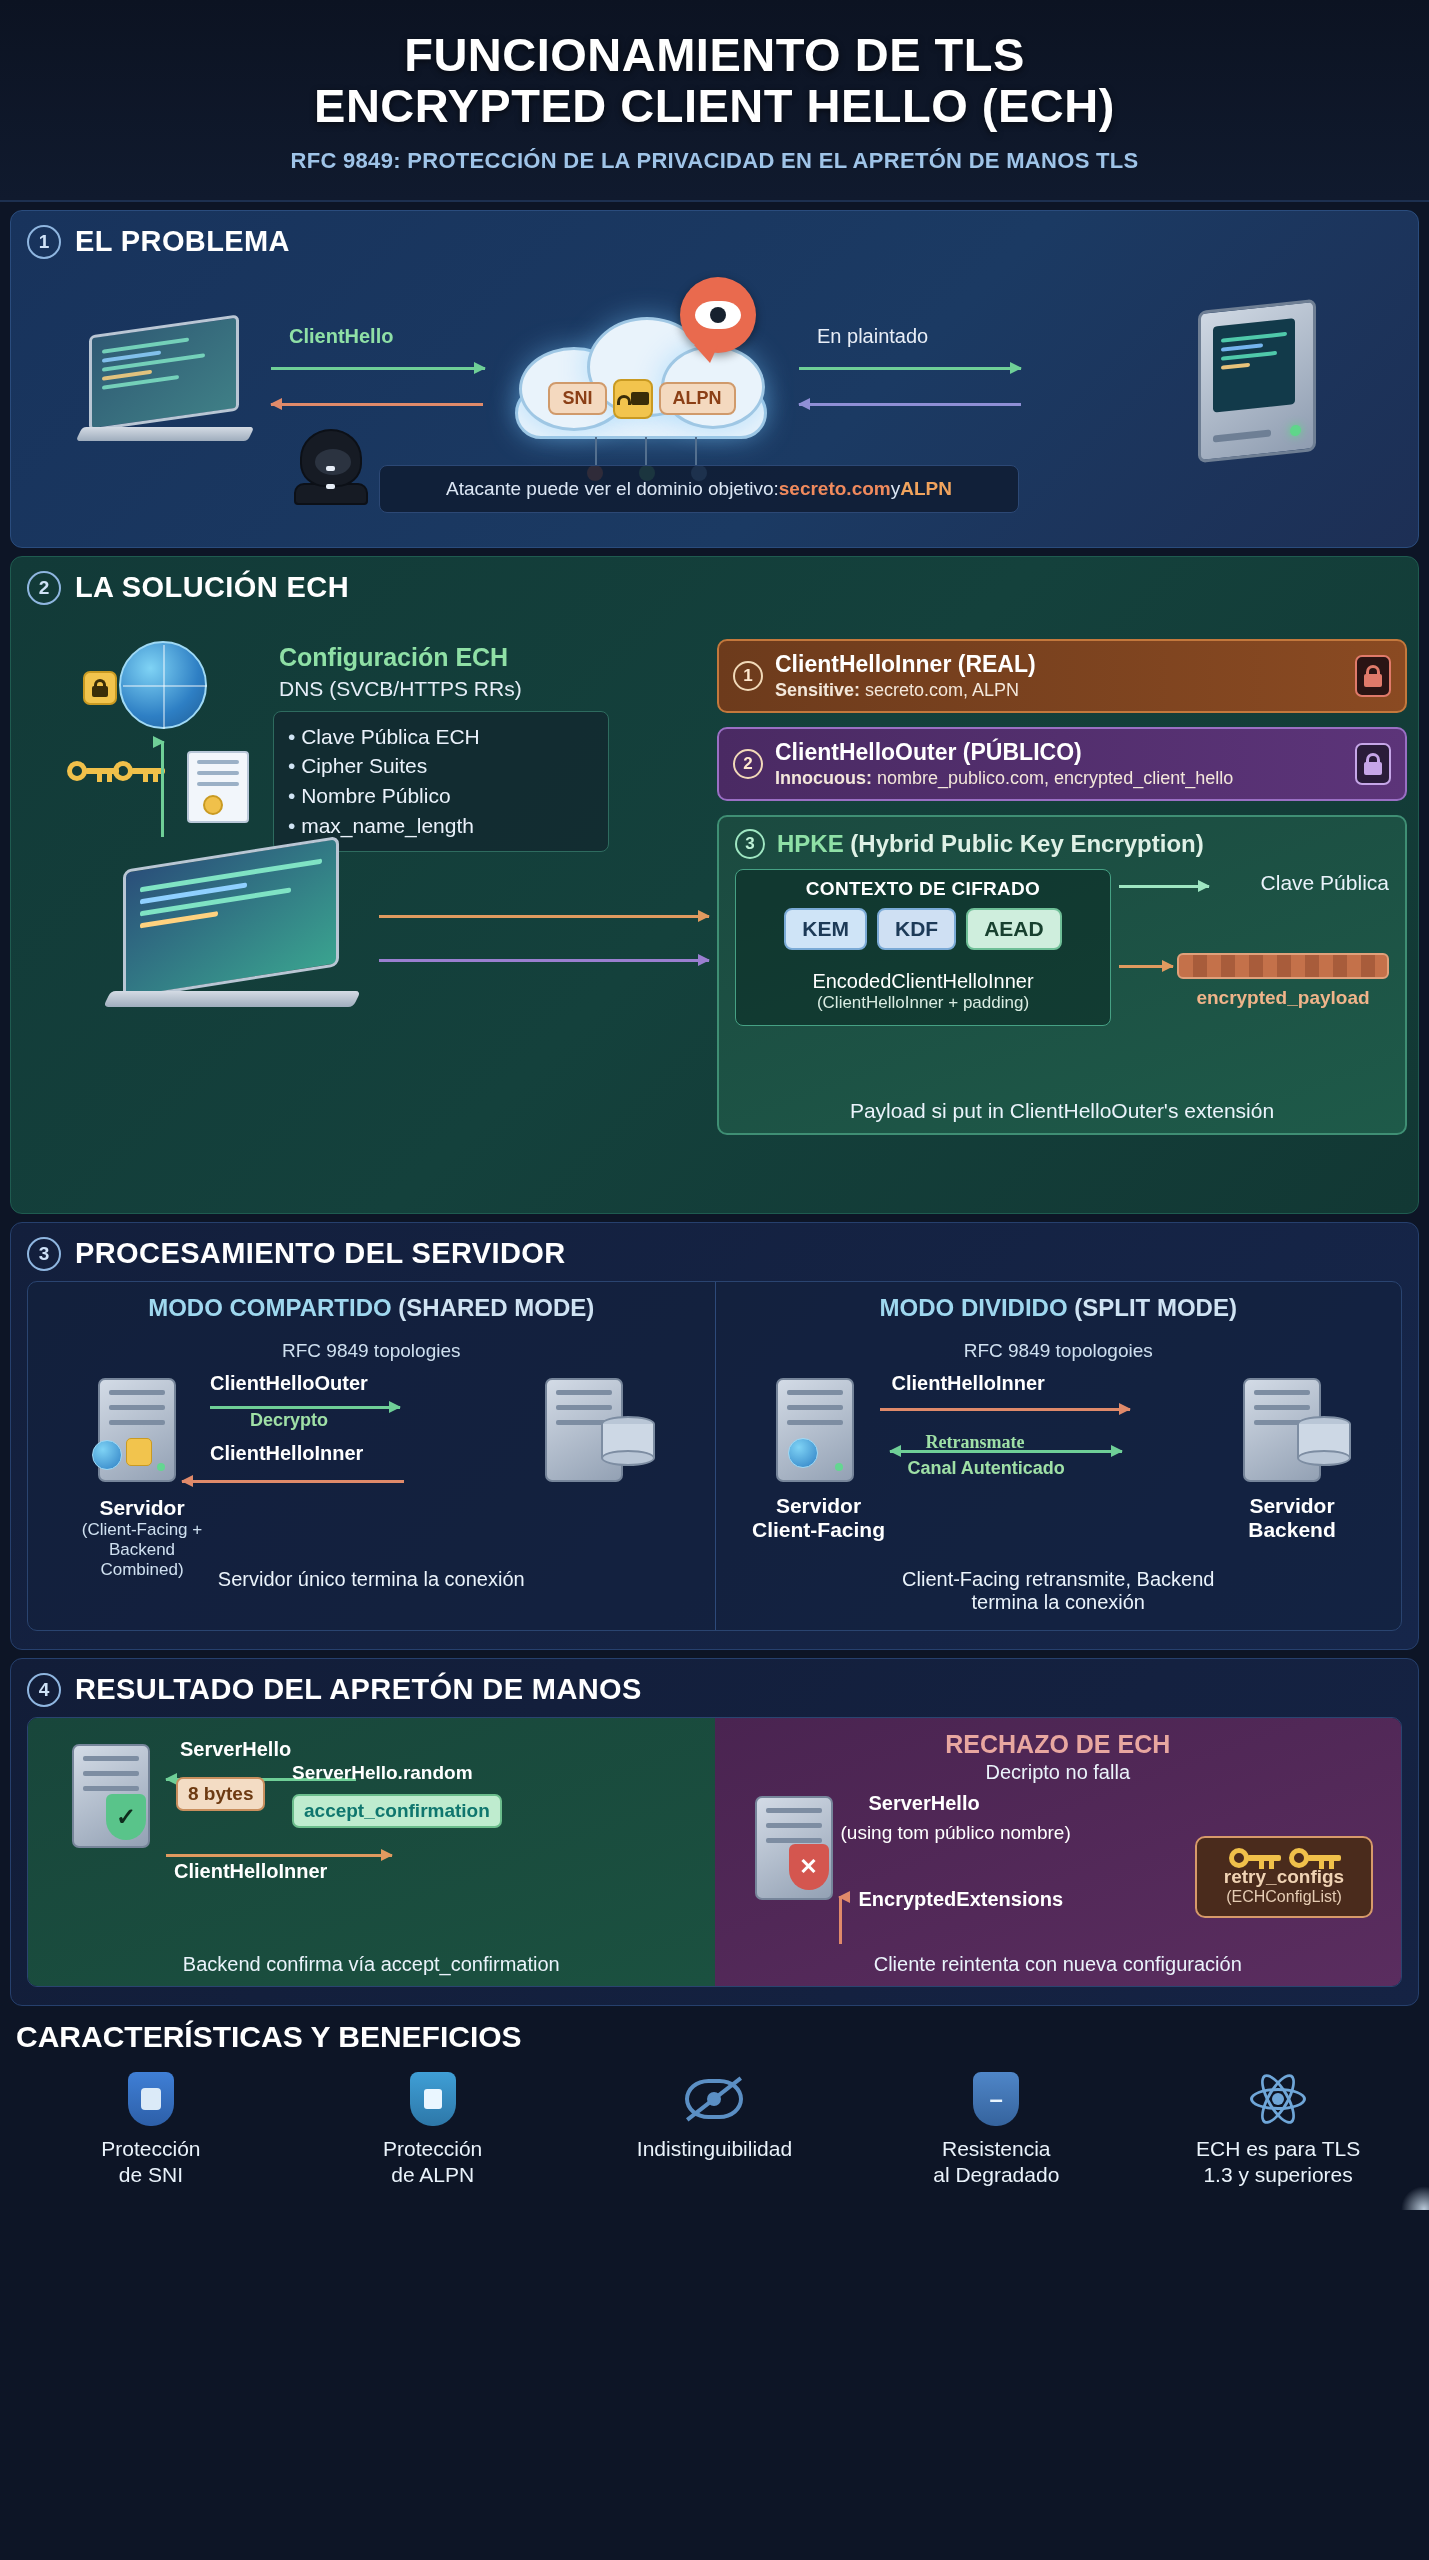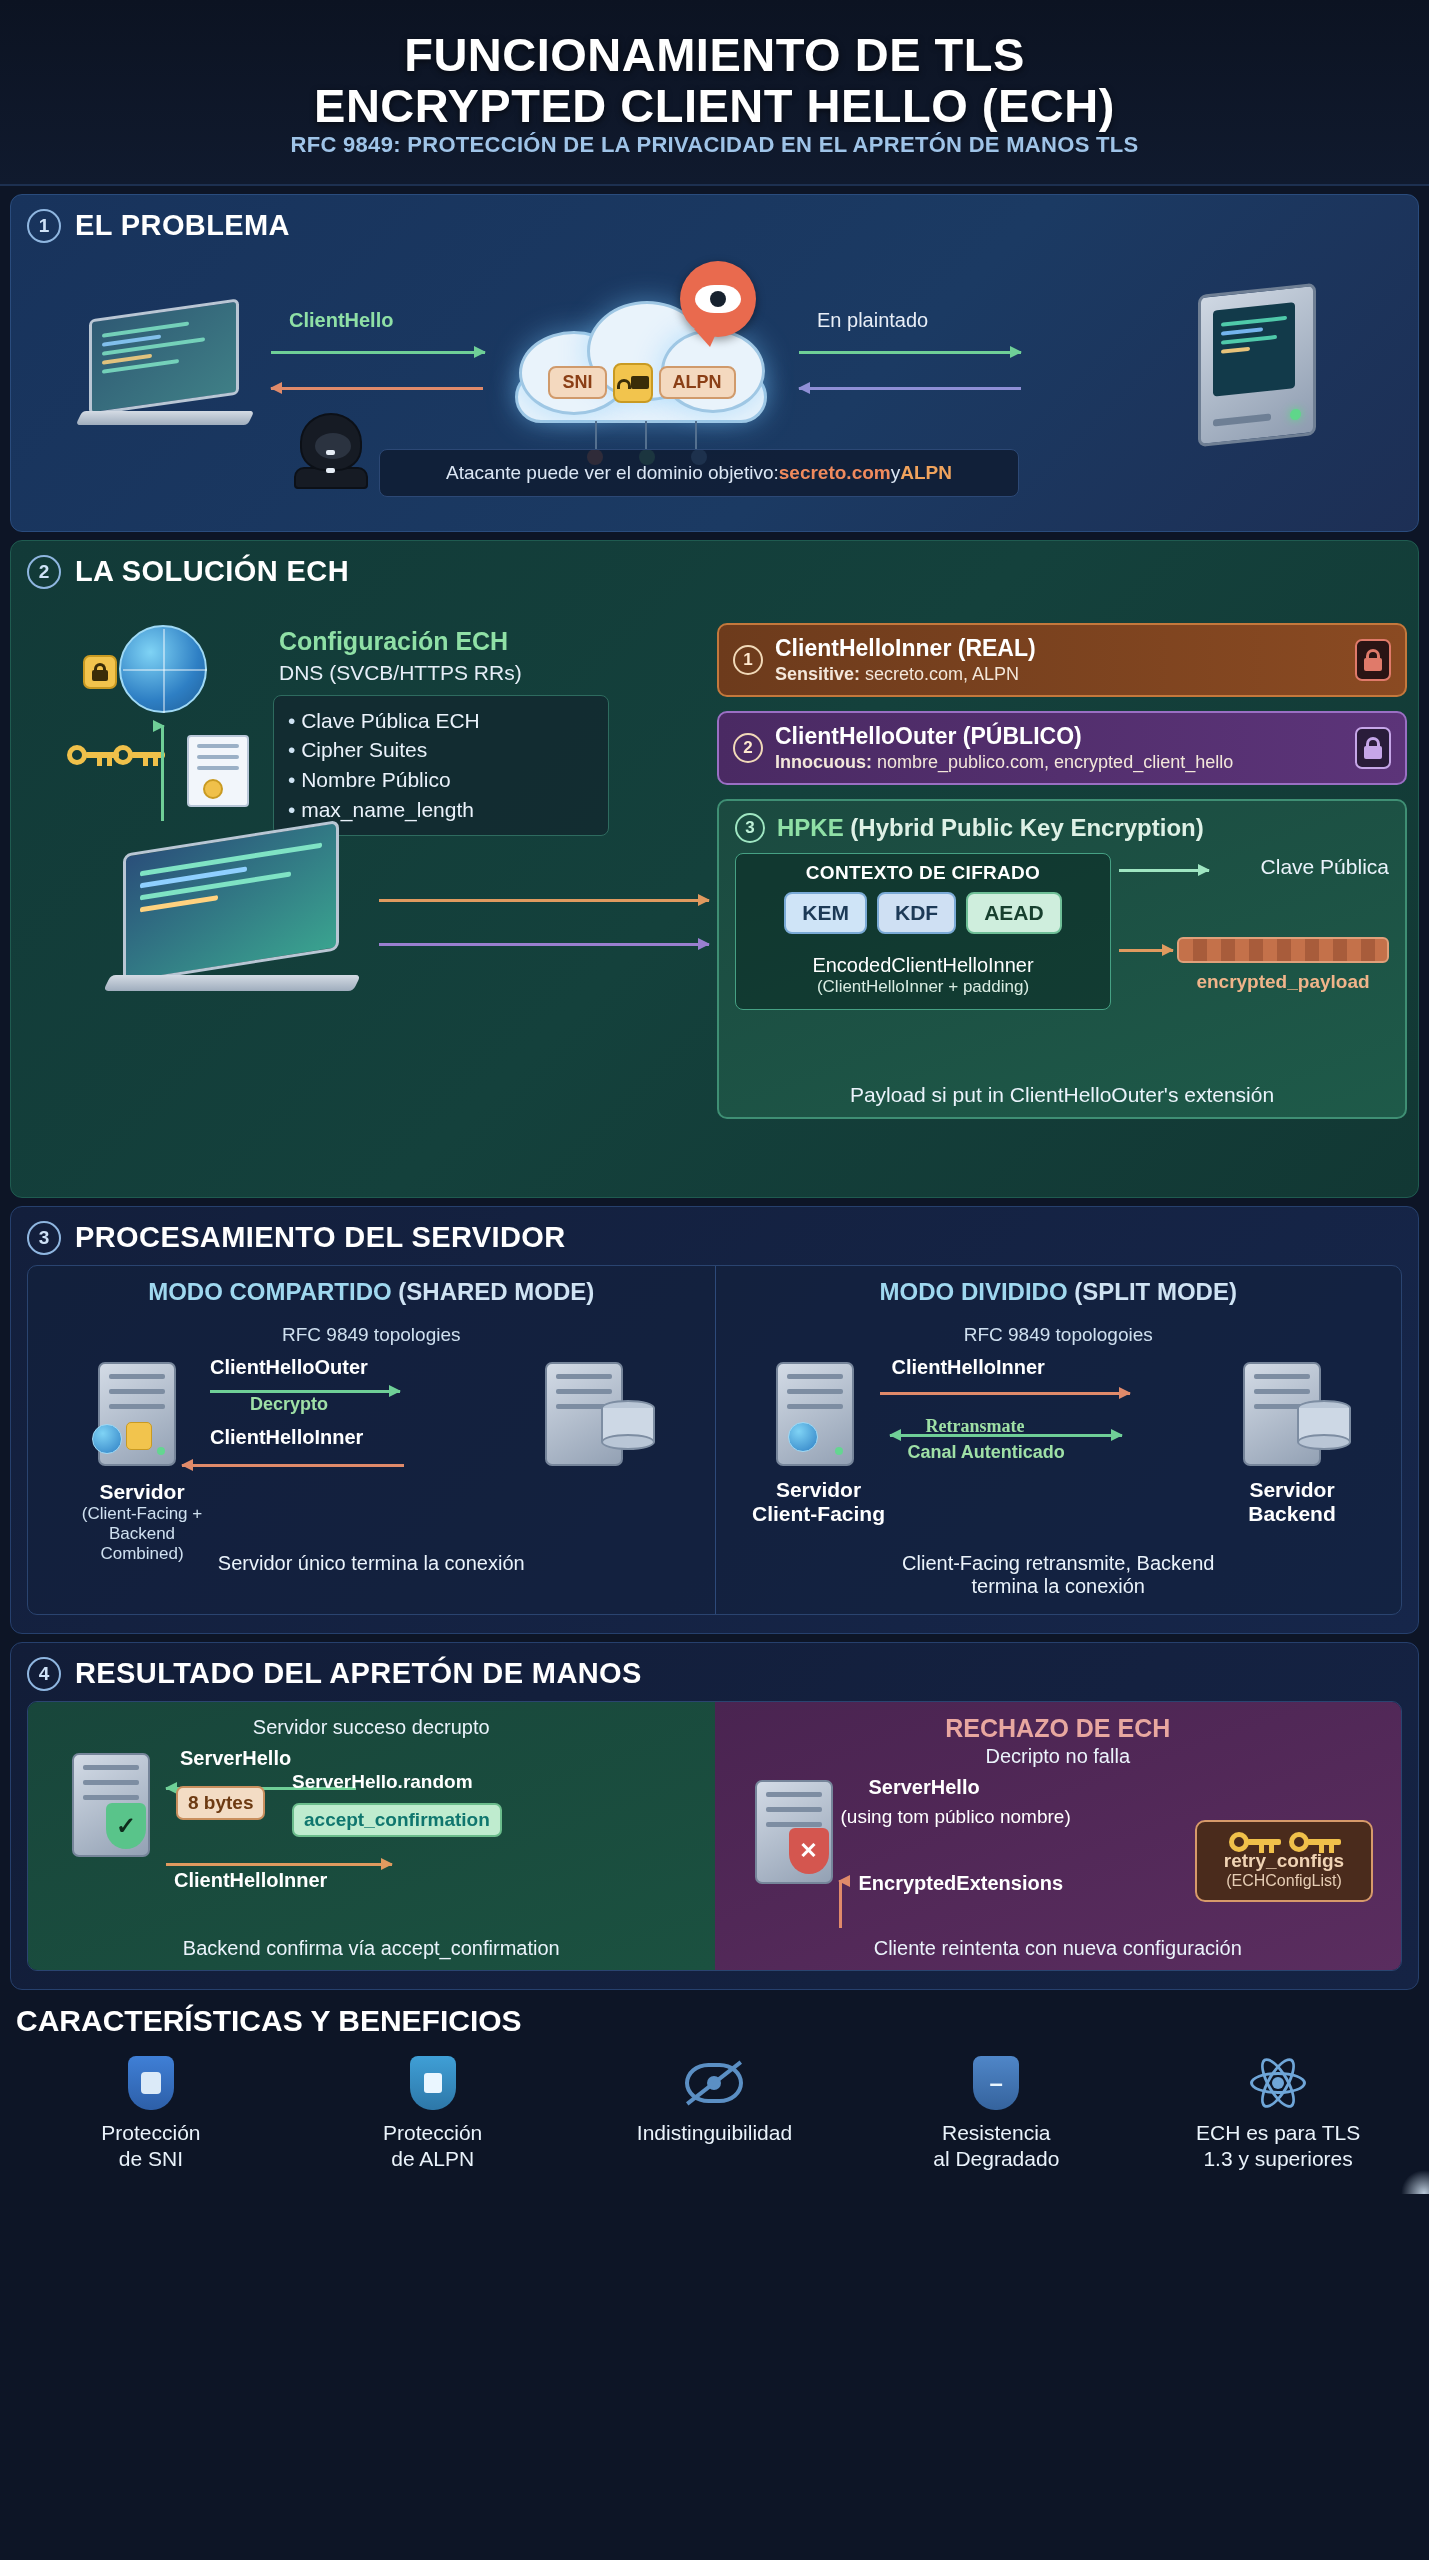--- a/index.html
+++ b/index.html
@@ -21,20 +21,21 @@
   }
   .header h1 {
     font-size: 47px;
     line-height: 1.08;
     font-weight: bold;
     letter-spacing: 0.5px;
     color: #ffffff;
     text-shadow: 0 2px 6px rgba(0,0,0,.6);
   }
   .header h2 {
+    margin-top: 16px;
     font-size: 22px;
     font-weight: bold;
     color: #9fc4e8;
     letter-spacing: 0.3px;
   }
 
   
   .section { margin: 8px 10px; border-radius: 12px; position: relative; padding: 14px 16px 18px; }
   .sec1 { background: linear-gradient(135deg,#18335c 0%,#1b3a63 60%,#1d2f55 100%); border:1px solid #2a4c7d; }
   .sec2 { background: linear-gradient(135deg,#123a38 0%,#14413c 50%,#123834 100%); border:1px solid #1f5b50; }
@@ -644,21 +645,20 @@
 
   <div class="section sec4">
     <div class="sec-title">
       <div class="badge">4</div>
       <h3>RESULTADO DEL APRETÓN DE MANOS</h3>
     </div>
 
     <div class="two-col4">
 
       <div class="c4 accept">
-        <div class="sub">Servidor succeso decrupto</div>
 
         <div class="scene4">
           <div class="srv" style="left:28px; top:6px;">
             <i></i>
               <i></i>
               <i></i>
           </div>
           <div class="shield-chk" style="left:62px; top:56px;">✓</div>
 
           <div class="mlbl" style="left:136px; top:0px;">ServerHello</div>

